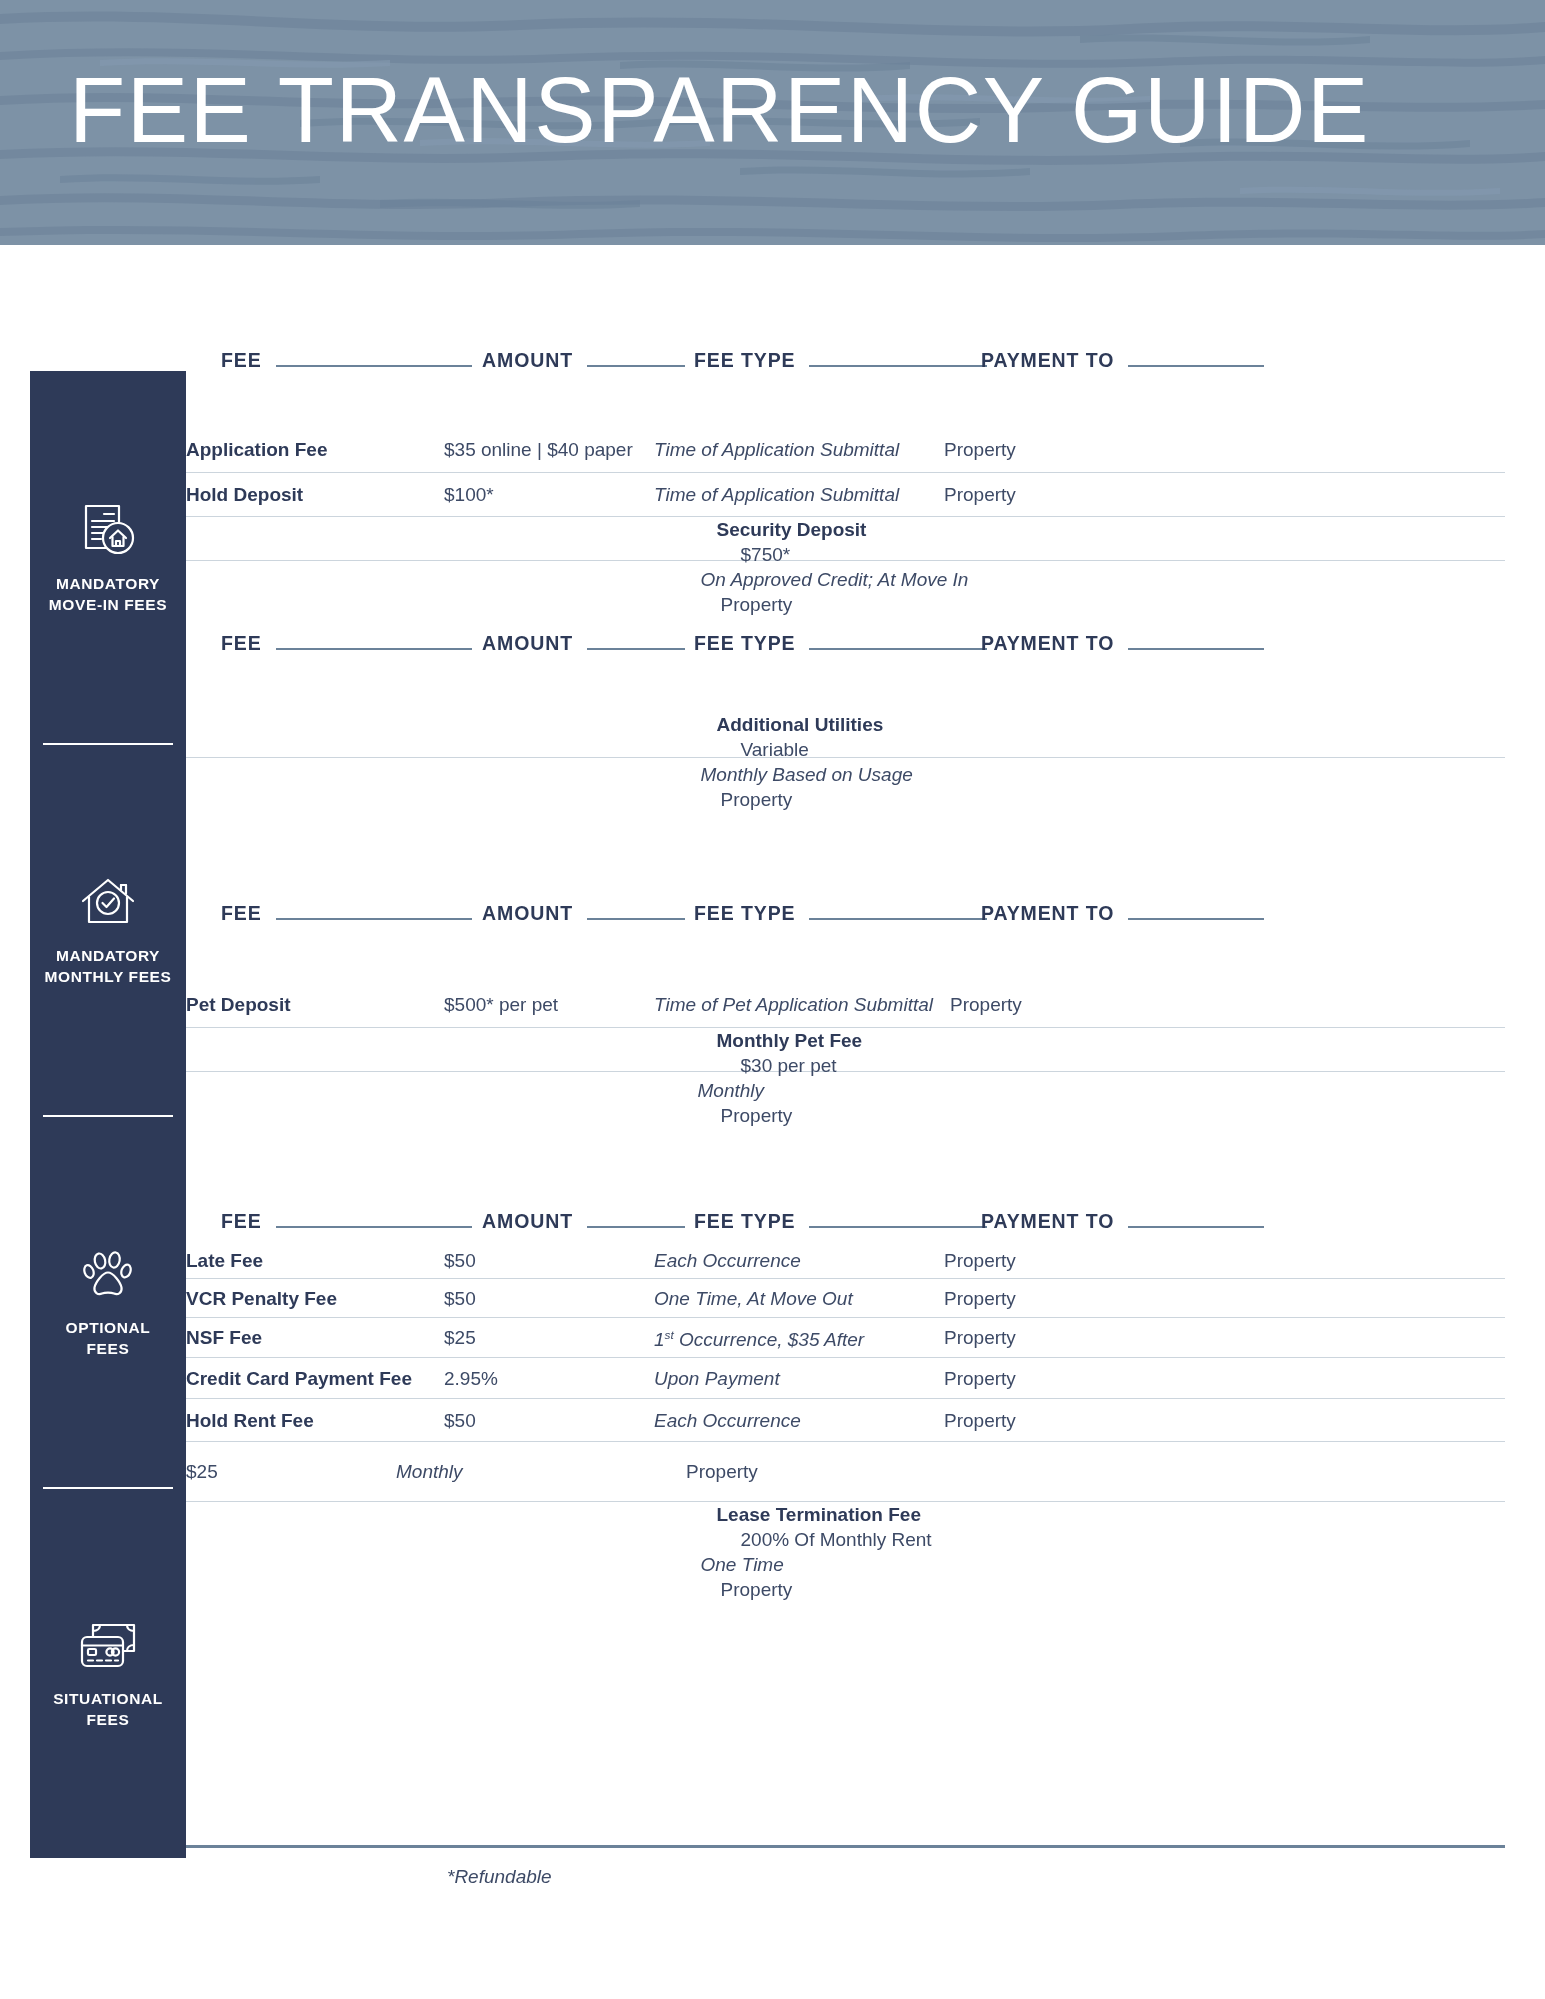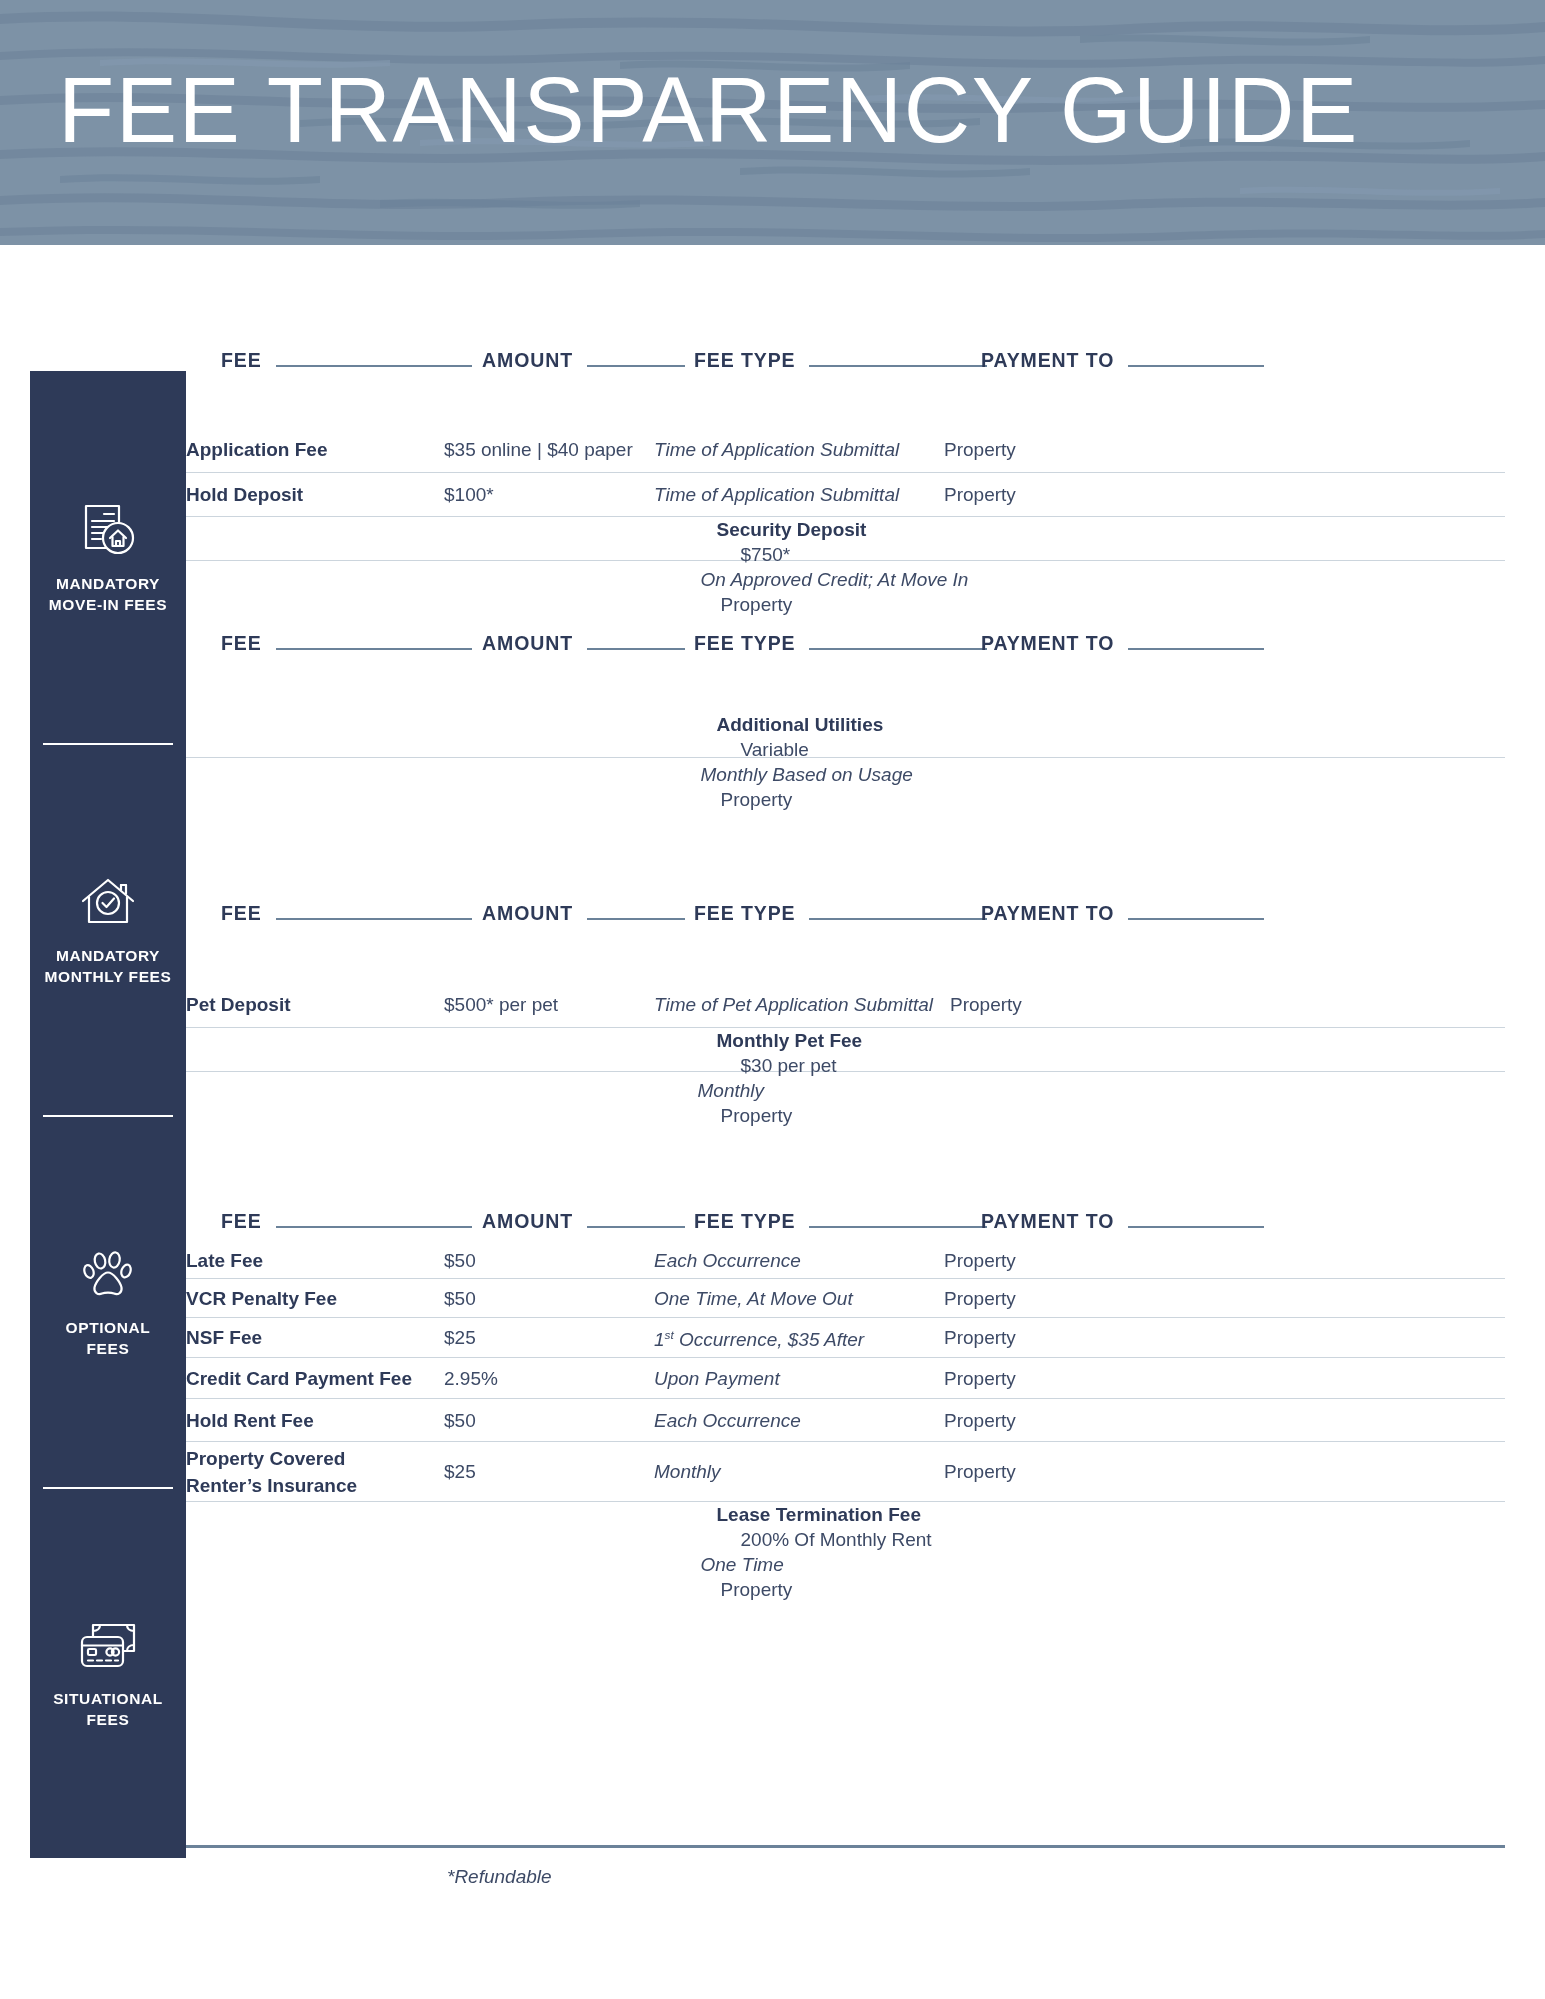--- a/index.html
+++ b/index.html
@@ -28,21 +28,21 @@
     background: #7d92a6;
     overflow: hidden;
   }
   .banner-texture {
     position: absolute;
     inset: 0;
     opacity: 1;
   }
   .banner-title {
     position: absolute;
-    left: 58px;
+    left: 69px;
     top: 58px;
     font-size: 92px;
     line-height: 104px;
     font-weight: 300;
     letter-spacing: 1.5px;
     color: #ffffff;
     white-space: nowrap;
   }
 
   
@@ -447,22 +447,20 @@
           <div class="c-type">Upon Payment</div>
           <div class="c-pay">Property</div>
         </div>
         <div class="row" style="height:43px;">
           <div class="c-fee">Hold Rent Fee</div>
           <div class="c-amt">$50</div>
           <div class="c-type">Each Occurrence</div>
           <div class="c-pay">Property</div>
         </div>
         <div class="row" style="height:60px;">
-          <div class="c-fee" style="white-space:pre-line;line-height:27px;">Property Covered
-Renter’s Insurance</div>
           <div class="c-amt">$25</div>
           <div class="c-type">Monthly</div>
           <div class="c-pay">Property</div>
         </div>
         <div class="row" style="height:50px;border-bottom:none;">
           <div class="c-fee">Lease Termination Fee</div>
           <div class="c-amt">200% Of Monthly Rent</div>
           <div class="c-type">One Time</div>
           <div class="c-pay">Property</div>
         </div>

